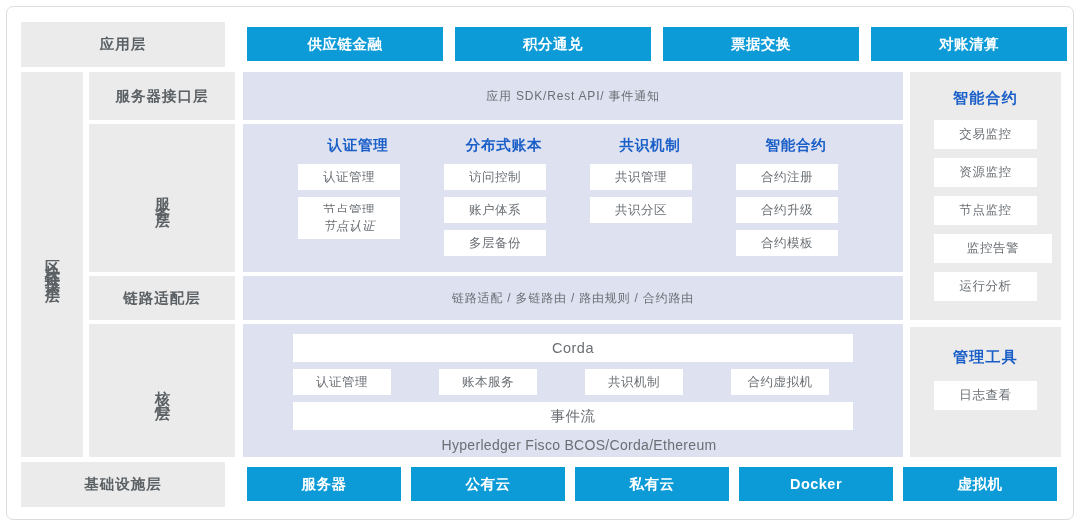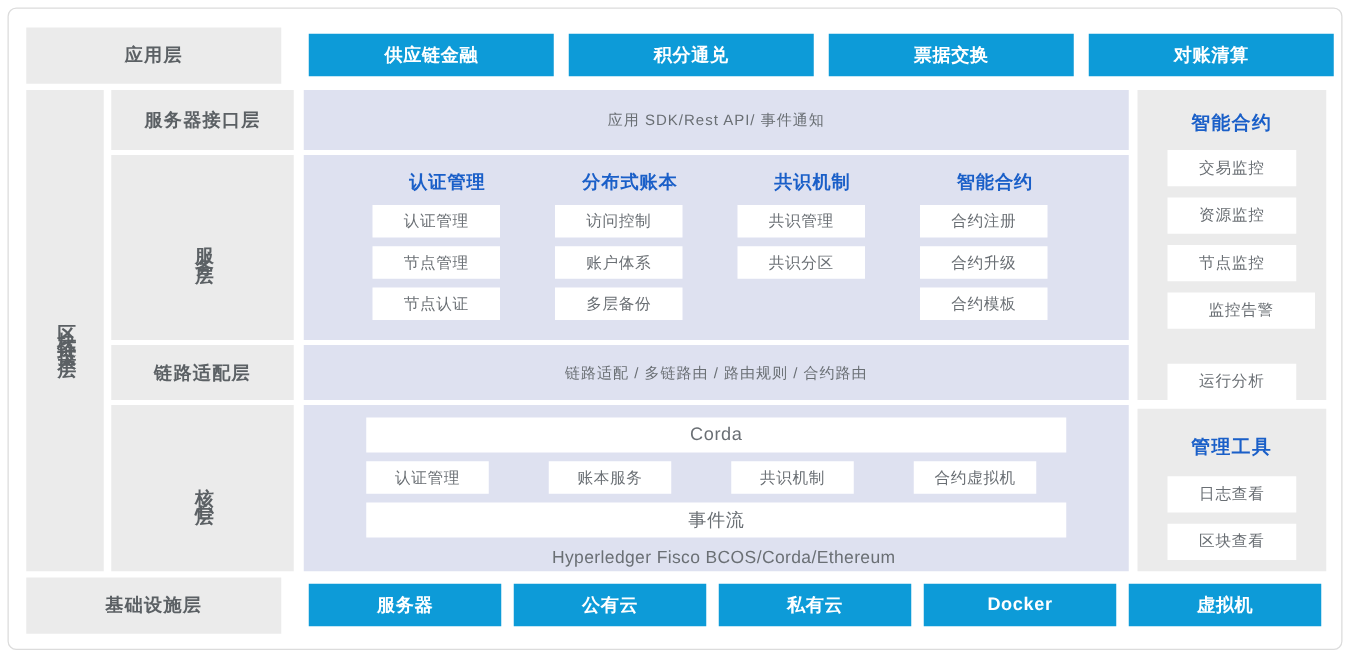--- a/index.html
+++ b/index.html
@@ -145,21 +145,21 @@
 
     <div class="grp-title abs" style="left:40px; top:10px; width:150px; height:22px;">
       <span>认证管理</span>
     </div>
     <div class="white-chip abs" style="left:55px; top:40px; width:102px; height:26px;">
       <span>认证管理</span>
     </div>
     <div class="white-chip abs" style="left:55px; top:73px; width:102px; height:26px;">
       <span>节点管理</span>
     </div>
-    <div class="white-chip abs" style="left:55px; top:106px; width:102px; height:26px;">
+    <div class="white-chip abs" style="left:55px; top:89px; width:102px; height:26px;font-style:italic;">
       <span>节点认证</span>
     </div>
 
     <div class="grp-title abs" style="left:186px; top:10px; width:150px; height:22px;font-family:Liberation Serif, serif;">
       <span>分布式账本</span>
     </div>
     <div class="white-chip abs" style="left:201px; top:40px; width:102px; height:26px;">
       <span>访问控制</span>
     </div>
     <div class="white-chip abs" style="left:201px; top:73px; width:102px; height:26px;">
@@ -234,35 +234,32 @@
     </div>
     <div class="side-chip abs" style="left:24px; top:86px; width:103px; height:29px;">
       <span>资源监控</span>
     </div>
     <div class="side-chip abs" style="left:24px; top:124px; width:103px; height:29px;">
       <span>节点监控</span>
     </div>
     <div class="side-chip abs" style="left:24px; top:162px; width:118px; height:29px;font-family:Liberation Mono, monospace;">
       <span>监控告警</span>
     </div>
-    <div class="side-chip abs" style="left:24px; top:200px; width:103px; height:29px;margin-top:19px;">
+    <div class="side-chip abs" style="left:24px; top:200px; width:103px; height:29px;">
       <span>运行分析</span>
     </div>
   </div>
 
   <div class="abs side-panel" style="left:903px; top:320px; width:151px; height:130px;">
     <div class="side-title abs" style="left:0; top:18px; width:151px; height:24px;">
       <span>管理工具</span>
     </div>
     <div class="side-chip abs" style="left:24px; top:54px; width:103px; height:29px;">
       <span>日志查看</span>
     </div>
-    <div class="side-chip abs" style="left:24px; top:92px; width:103px; height:29px;">
-      <span>区块查看</span>
-    </div>
   </div>
 
   <div class="abs gray" style="left:14px; top:455px; width:204px; height:45px;">
     <span>基础设施层</span>
   </div>
 
   <div class="abs" style="left:226px; top:455px; width:828px; height:45px;">
     <div class="blue-btn abs" style="left:14px; top:5px; width:154px; height:34px;">
       <span>服务器</span>
     </div>

